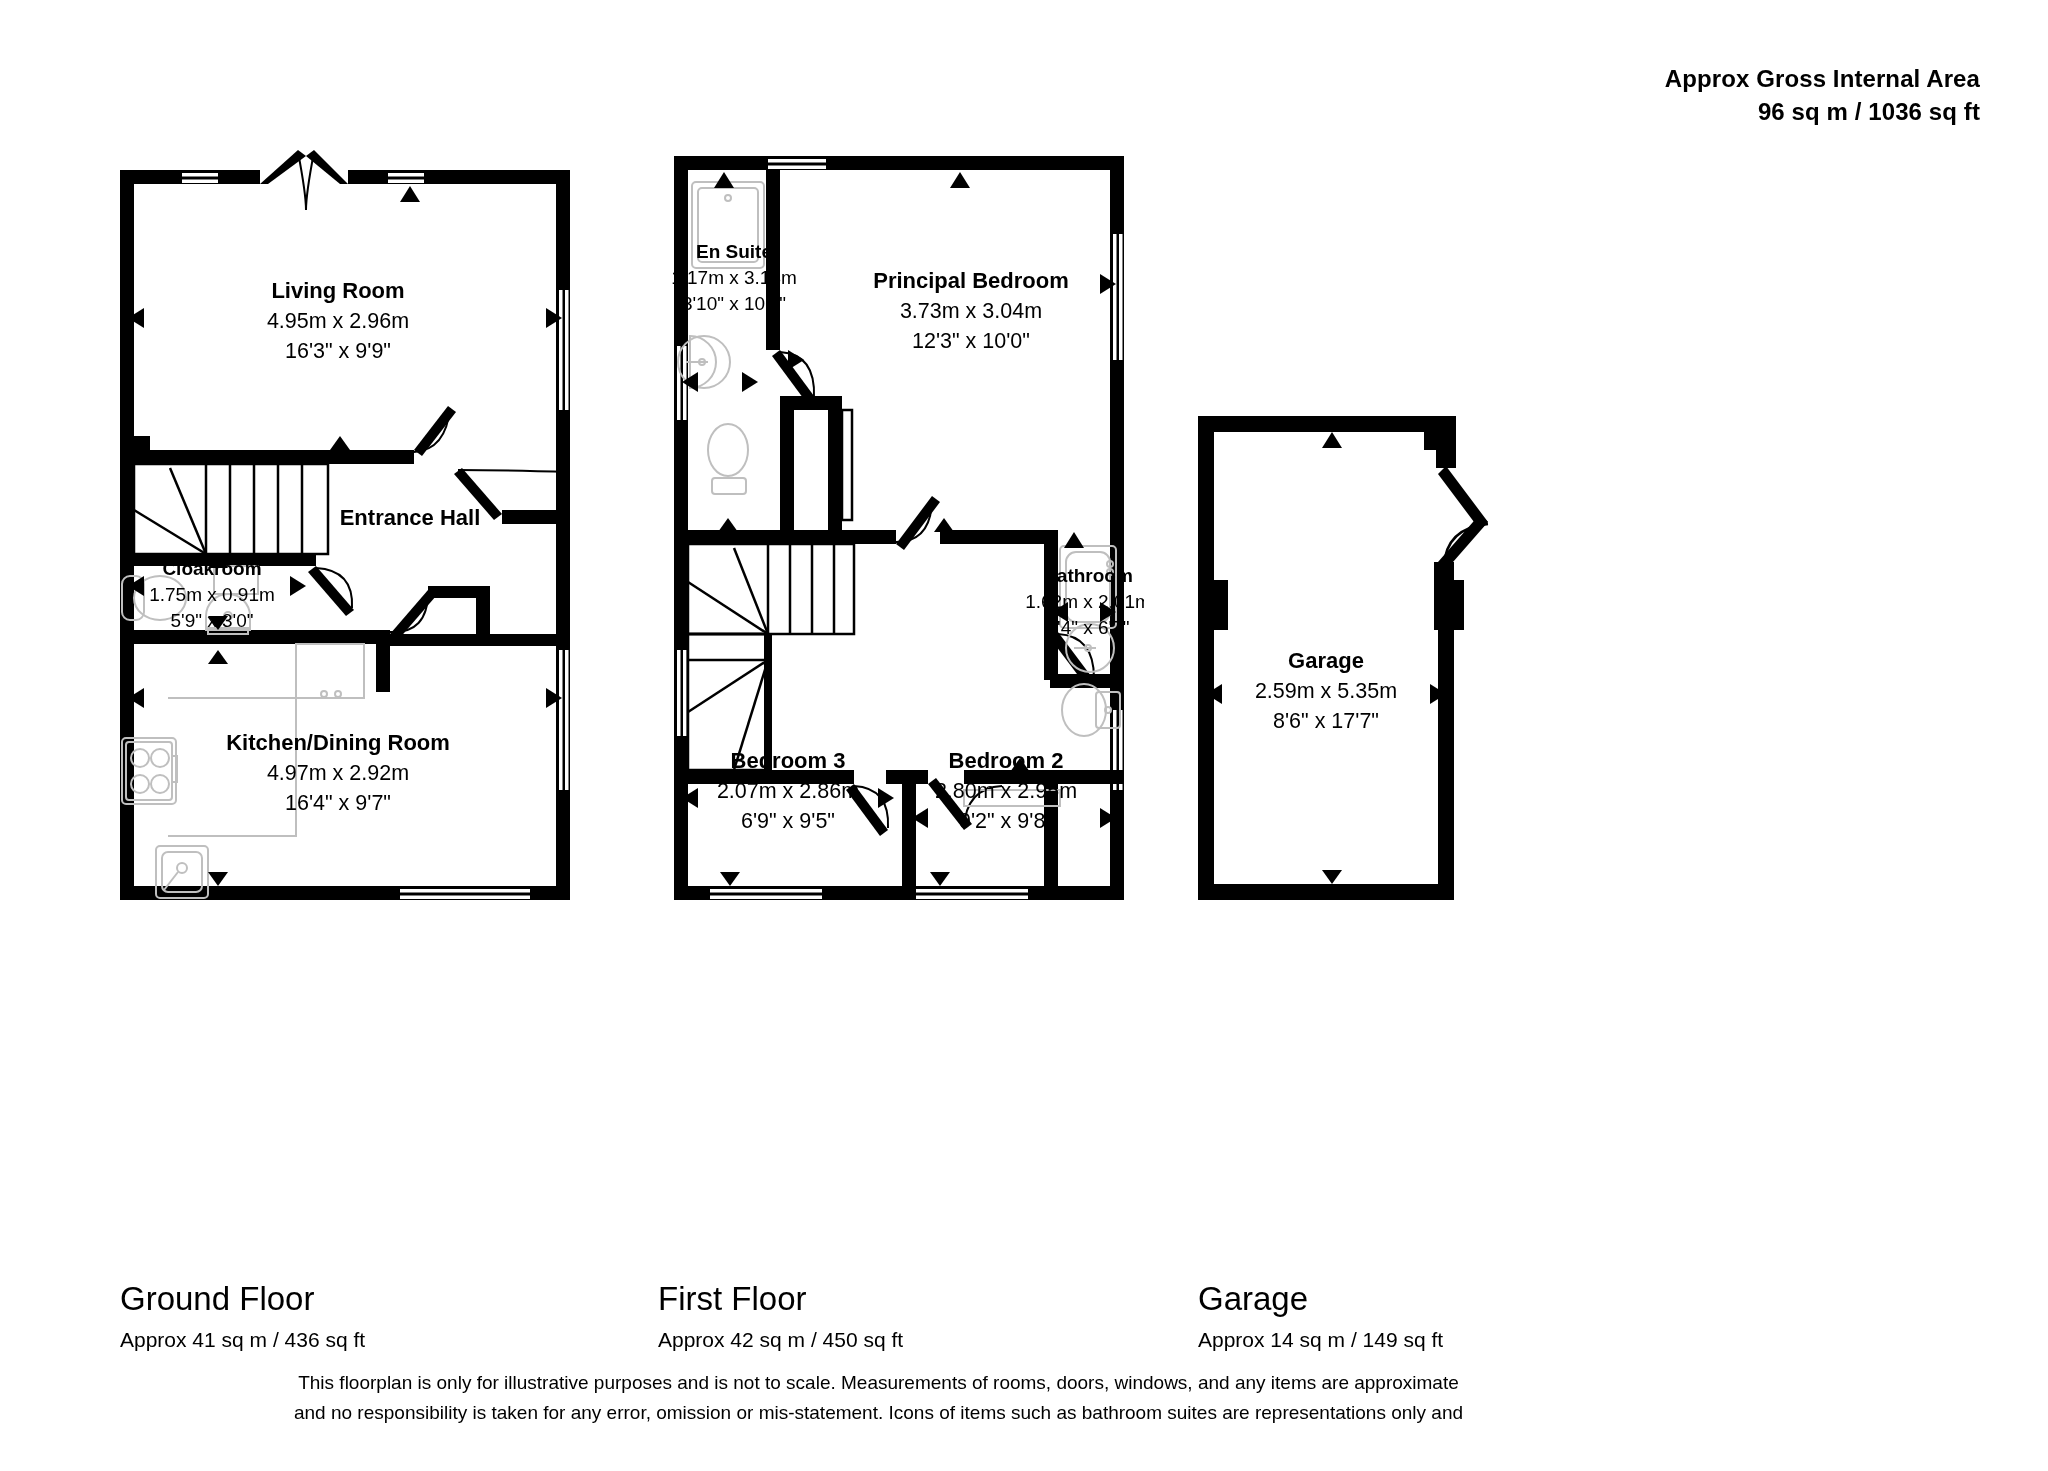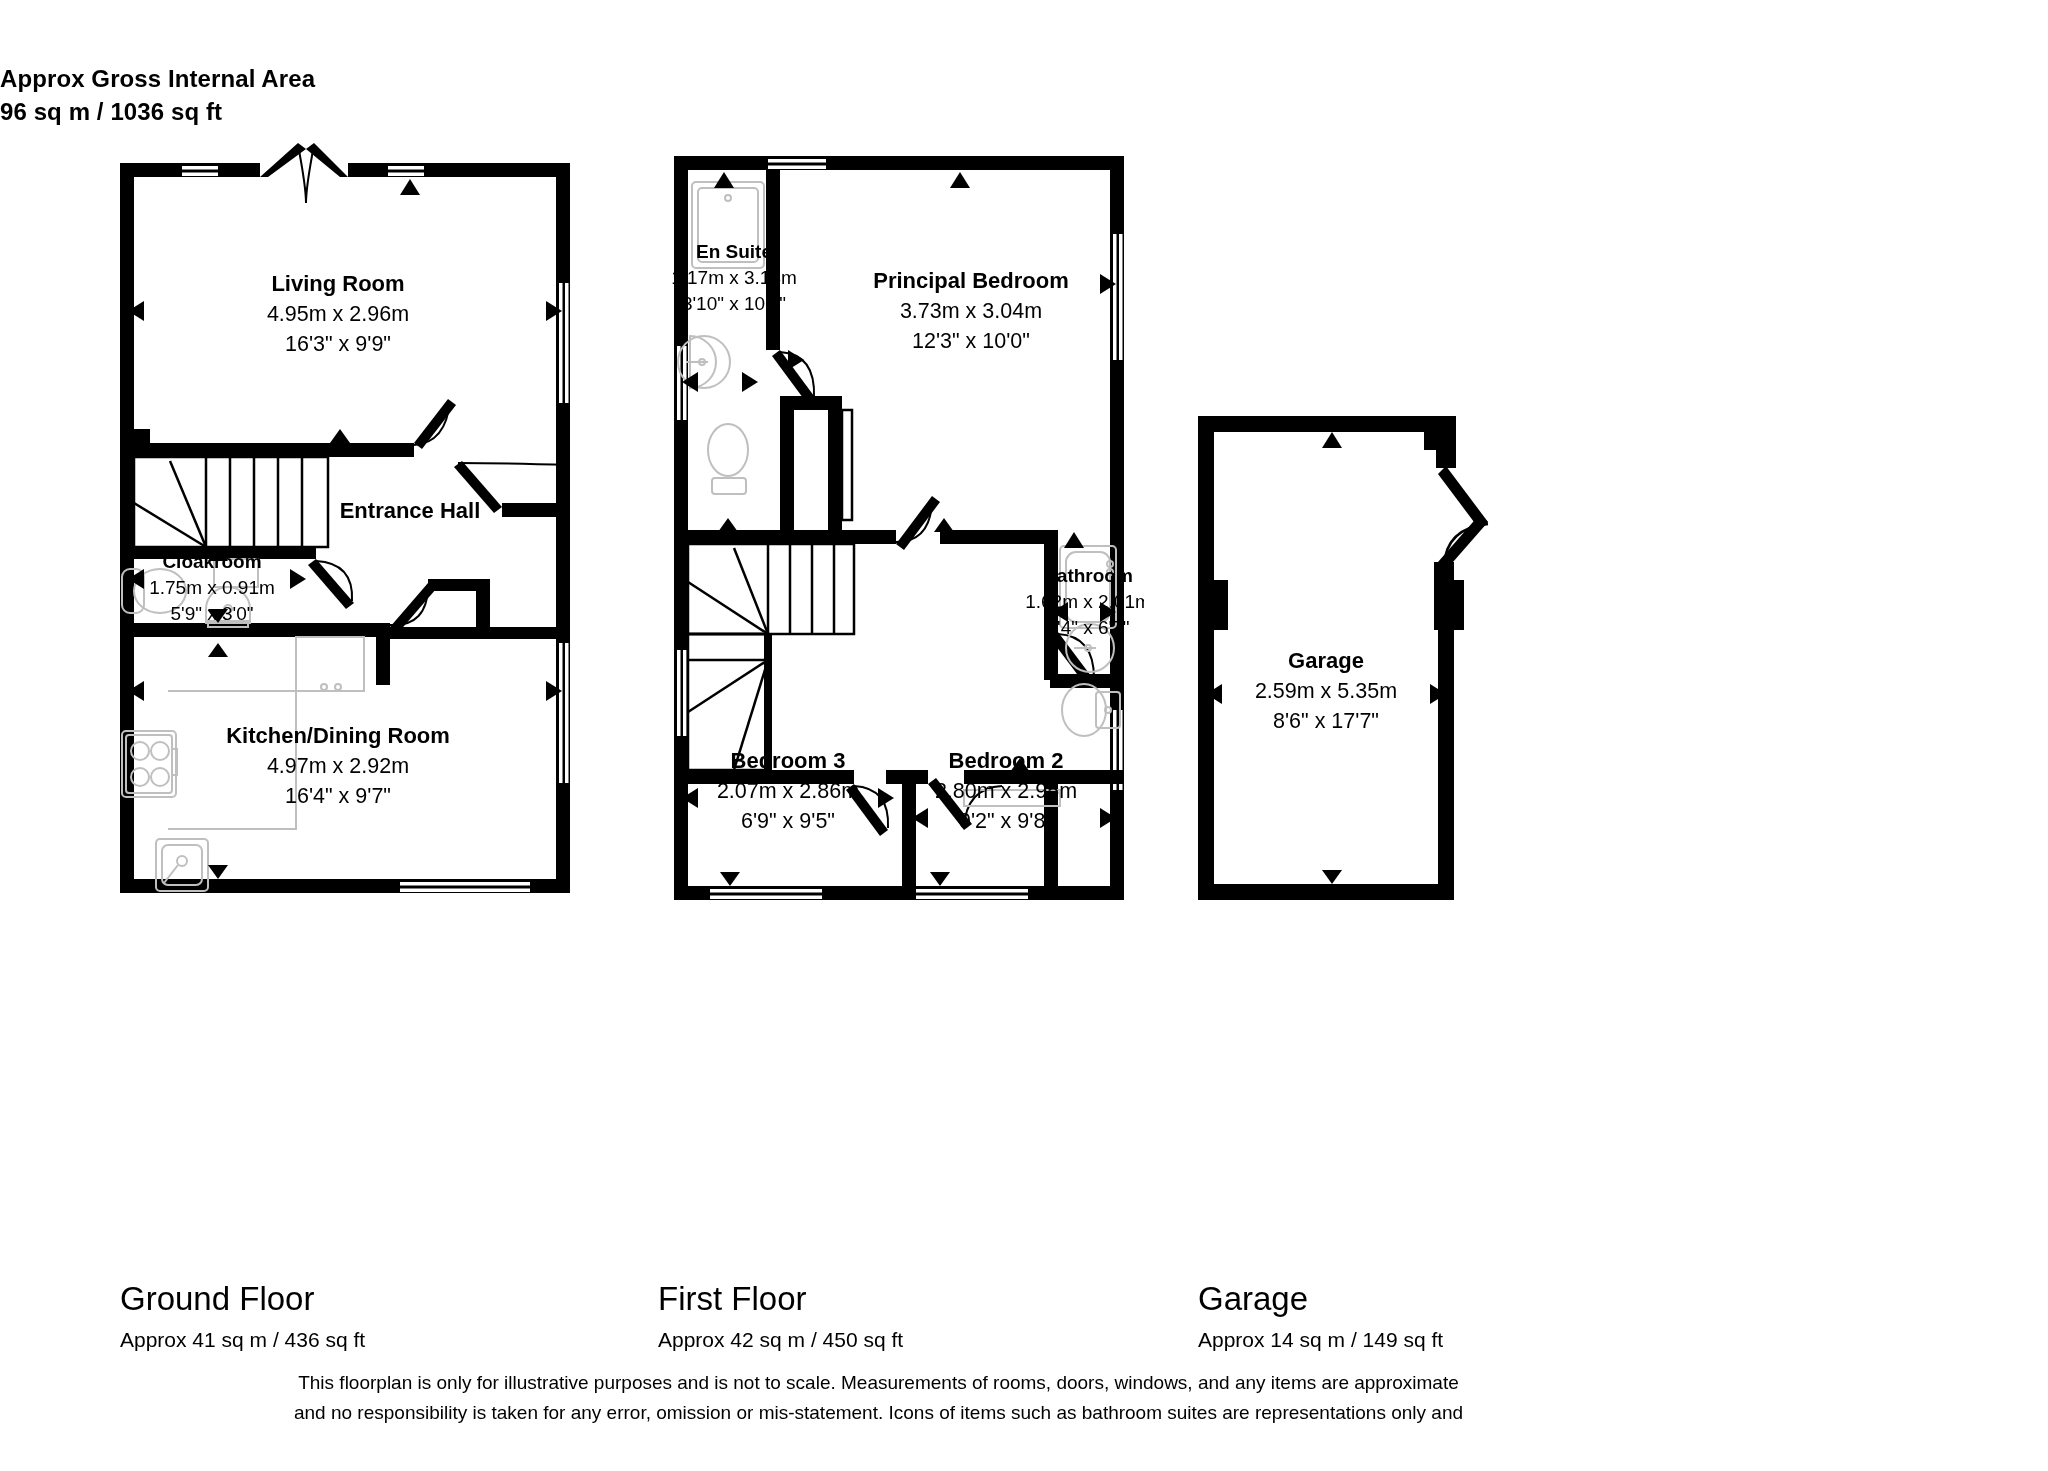--- a/index.html
+++ b/index.html
@@ -19,21 +19,21 @@
     position: absolute;
     inset: 0;
   }
 
   
   .header {
     position: absolute;
     left: 0;
     top: 62px;
     width: 1980px;
-    text-align: left;
+    text-align: right;
   }
   .header .line {
     font-size: 24px;
     font-weight: bold;
     letter-spacing: 0.1px;
     line-height: 33px;
   }
 
   
   .plan {
@@ -80,21 +80,21 @@
 </head>
 <body>
 
 <div class="page">
 
   <div class="header">
     <div class="line">Approx Gross Internal Area</div>
     <div class="line">96 sq m / 1036 sq ft</div>
   </div>
 
-  <div class="plan" style="left:110px; top:143px;">
+  <div class="plan" style="left:110px; top:150px;">
     <svg width="480" height="760" viewBox="0 0 480 760">
       <g fill="#000">
 
         <rect x="10" y="20" width="14" height="730"></rect>
 
         <rect x="10" y="736" width="450" height="14"></rect>
 
         <rect x="446" y="20" width="14" height="730"></rect>
 
         <rect x="10" y="20" width="60" height="14"></rect>

